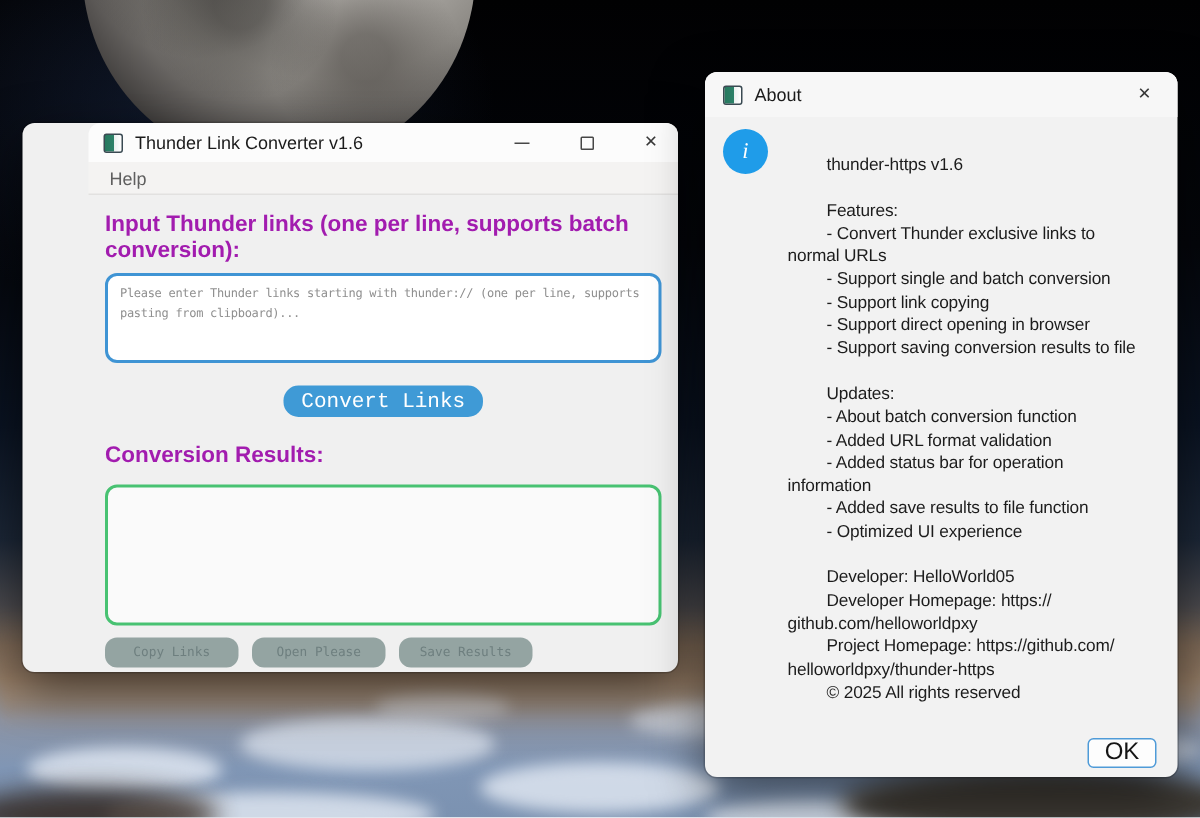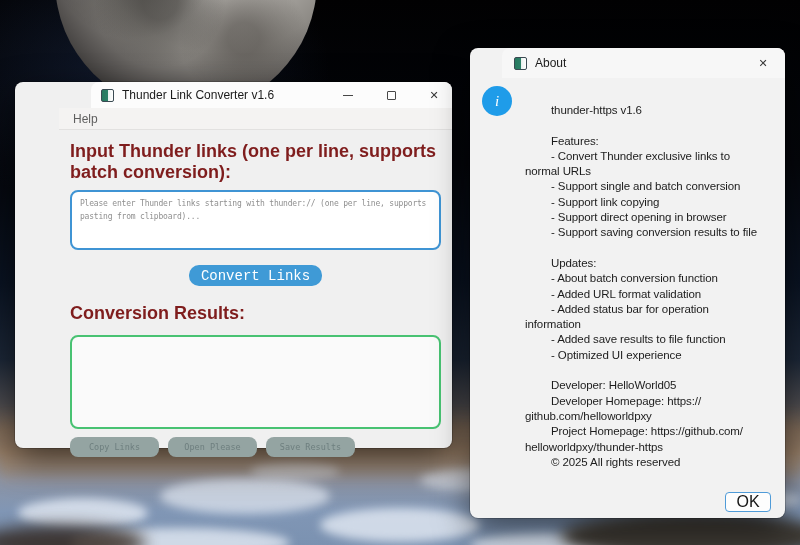--- a/index.html
+++ b/index.html
@@ -35,38 +35,38 @@
   .c8 { left:250px; top:462px; width:90px;  height:18px; opacity:.55; }
   .c9 { left:470px; top:533px; width:160px; height:24px; }
   .terrain-right { position:absolute; right:-30px; bottom:-14px; width:270px; height:46px;
     background:#3d3933; border-radius:50%; filter:blur(7px); }
   .corner-left { position:absolute; left:-24px; bottom:-16px; width:170px; height:36px;
     background:#2e2016; border-radius:50%; filter:blur(8px); opacity:.8; }
 
   
   .window { position:absolute; border-radius:8px;
     box-shadow:0 12px 34px rgba(0,0,0,.55), 0 0 0 1px rgba(0,0,0,.18); }
-  .titlebar { display:flex; align-items:center; border-radius:8px 8px 0 0;margin-left:32px; }
+  .titlebar { display:flex; align-items:center; border-radius:8px 8px 0 0; }
   .app-icon { width:13px; height:13px; flex:0 0 13px; border:1px solid #3a4a52; border-radius:2px;
     background:linear-gradient(90deg,#27795f 0%, #2c8168 55%, #e9f0ee 55%, #ffffff 100%); }
   .title-text { font-size:12px; color:#1b1b1b; margin-left:8px; white-space:nowrap; }
   .win-btn { display:flex; align-items:center; justify-content:center; width:20px; height:20px; cursor:default; }
   .glyph-min { width:10px; height:1px; background:#474747; }
   .glyph-max { width:9px; height:9px; border:1px solid #474747; border-radius:1px; }
   .glyph-close { font-size:11px; color:#383838; line-height:1; }
 
   
   .main-window { left:15px; top:82px; width:437px; height:366px; background:#f0f0f0;padding-left:44px; }
   .mw-titlebar { height:26px; background:#fcfcfc; padding:0 8px 0 10px; }
   .mw-controls { margin-left:auto; display:flex; gap:23px; align-items:center; }
   .menubar { height:22px; background:#f4f3f2; border-bottom:1px solid #e2e1e0;
     display:flex; align-items:center; padding-left:8px; }
   .menu-item { font-size:12px; color:#5f5f5f; padding:2px 6px; cursor:default; }
   .mw-body { padding:0 11px; }
-  .section-label { font-size:18px; font-weight:bold; color:#7f1d1d; }
+  .section-label { font-size:15px; font-weight:bold; color:#a21caf; }
   .label-input { margin-top:11px; }
   .input-box { margin-top:7px; height:60px; border:2px solid #3f94d4; border-radius:8px;
     background:#fff; overflow:hidden; }
   .input-box textarea { width:100%; height:100%; border:none; outline:none; resize:none;
     background:transparent; padding:6px 8px; color:#333;
     font-family:"DejaVu Sans Mono", monospace; font-size:8px; letter-spacing:-.2px; line-height:1.6; }
   .input-box textarea::placeholder { color:#8f8f8f; }
   .convert-row { margin-top:15px; text-align:center; }
   .convert-btn { display:inline-block; min-width:88px; height:21px; border:none; border-radius:10px;
     background:#3f9ad6; color:#fff; font-family:Liberation Mono, monospace; font-size:14px;

